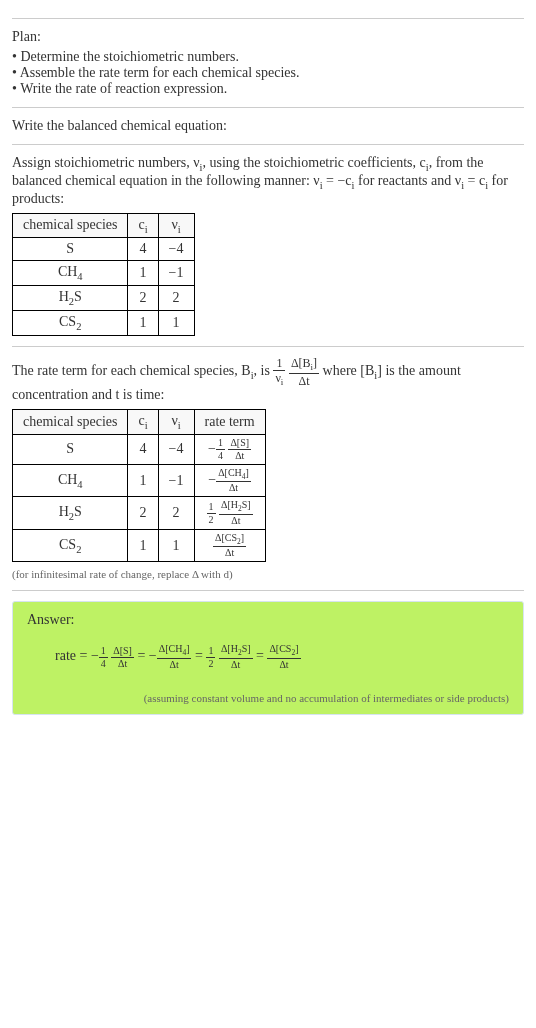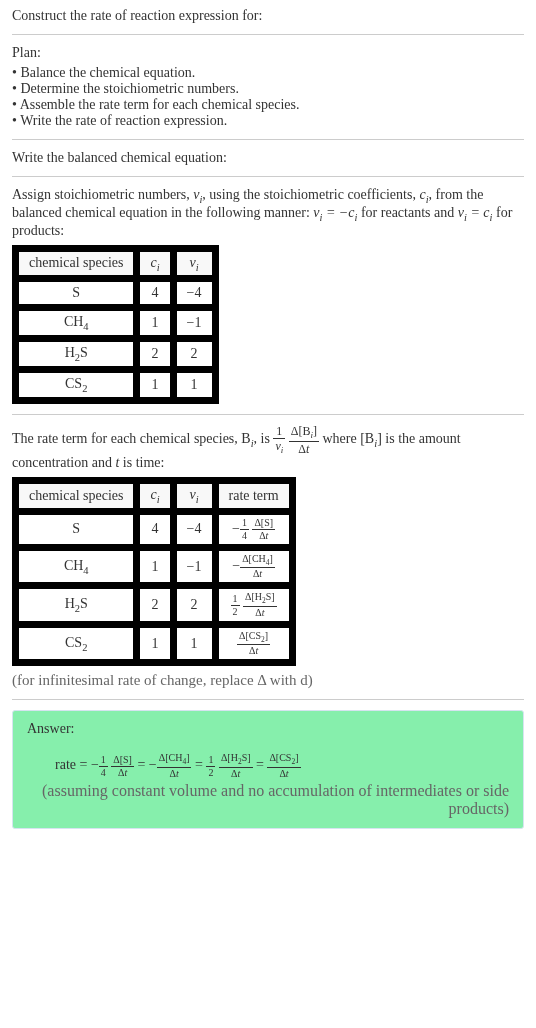--- a/index.html
+++ b/index.html
@@ -31,21 +31,21 @@
     margin: 4px 0;
   }
   ul.plan li::before {
     content: "• ";
   }
   table.tbl {
     border-collapse: collapse;
     margin: 6px 0;
   }
   table.tbl th, table.tbl td {
-    border: 7px solid #000000;
+    border: 1px solid #000000;
     padding: 3px 10px;
     text-align: center;
     font-weight: normal;
     background: #fff;
   }
   table.tbl th {
     background: #f8f8f8;
   }
   .chem { white-space: nowrap; }
   .frac {
@@ -61,56 +61,54 @@
     padding: 0 2px 1px 2px;
   }
   .frac .den {
     display: block;
     padding: 1px 2px 0 2px;
   }
   .smallfrac {
     font-size: 10px;
   }
   .note {
-    font-size: 15px;
+    font-size: 11px;
     color: #666;
     margin-top: 2px;
   }
   .answerbox {
-    background: #86efac;
+    background: #bef264;
     border: 1px solid #d6e4f0;
     border-radius: 3px;
     padding: 10px 14px;
     margin-top: 6px;
   }
   .answerbox .ansnote {
-    font-size: 16px;
+    font-size: 11px;
     color: #666;
     text-align: right;
-    margin-top: 3px;
+    margin-top: 22px;
   }
   .rateexpr {
     padding-left: 28px;
     margin-top: 16px;
   }
-  .ital { font-style: italic; }
+  .ital { }
 </style>
 </head>
 <body>
 
 <div class="section">
-  <div>Construct the rate of reaction expression for:</div>
 </div>
 
 <hr class="sep">
 
 <div class="section">
   <div>Plan:</div>
   <ul class="plan">
-    <li>Balance the chemical equation.</li>
     <li>Determine the stoichiometric numbers.</li>
     <li>Assemble the rate term for each chemical species.</li>
     <li>Write the rate of reaction expression.</li>
   </ul>
 </div>
 
 <hr class="sep">
 
 <div class="section">
   <div>Write the balanced chemical equation:</div>

